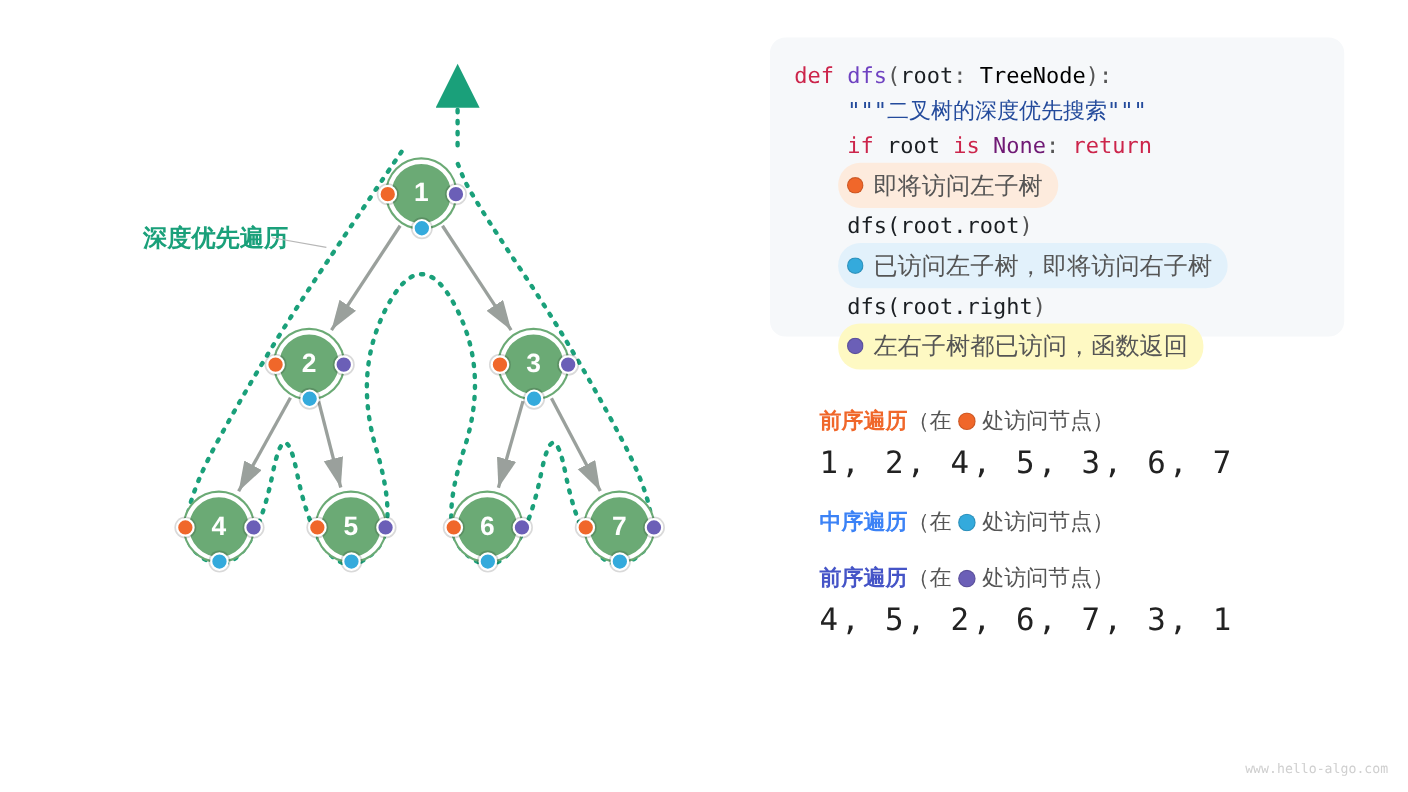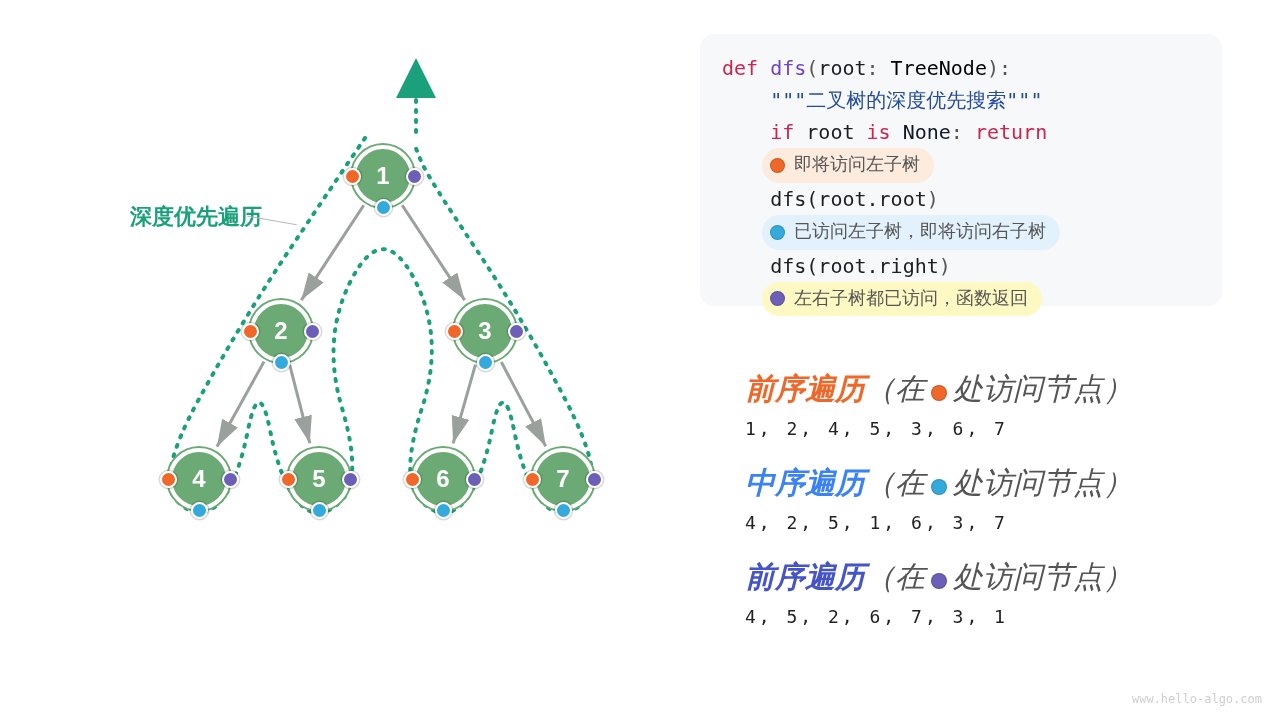--- a/index.html
+++ b/index.html
@@ -39,40 +39,40 @@
     position: absolute; left: 700px; top: 34px; width: 522px; height: 272px;
     background: #f6f8fa; border-radius: 14px; padding: 18px 22px;
     font-size: 20px; line-height: 1.6;
   }
   .code-line { white-space: pre; }
   .kw  { color:#cc254b; }
   .fn  { color:#6f42c1; }
   .pn  { color:#555; }
   .ty  { color:#000000; }
   .str { color:#244b9c; }
-  .cnst{ color:#0f172a; }
+  .cnst{ color:#701a75; }
   .ident{ color:#1b1f23; }
 
   .chip {
     display: inline-flex; align-items: center; gap: 9px;
     padding: 3px 14px 3px 8px; border-radius: 20px;
-    font-size: 18px; font-weight: 500; color: #555;
-    font-family: Liberation Mono, monospace;
+    font-size: 22px; font-weight: 500; color: #555;
+    font-family: Liberation Sans, sans-serif;
     margin-left: 40px;
   }
   .chip .chipdot { width: 15px; height: 15px; border-radius:50%; display:inline-block; border:1.5px solid rgba(0,0,0,0.15);}
   .chip.orange-c { background:#fdebdd; }
   .chip.blue-c   { background:#e2f1fb; }
   .chip.purple-c { background:#fef9c3; }
 
   
   .results { position: absolute; left: 745px; top: 345px; width: 460px; }
-  .rtitle { font-size: 30px; margin-top: 24px; margin-bottom: 8px; font-style: italic; }
+  .rtitle { font-size: 20px; margin-top: 24px; margin-bottom: 8px; }
   .rtitle .bold { font-weight: 700; }
-  .rseq { font-size: 18px; color:#222; letter-spacing: 3px; }
+  .rseq { font-size: 28px; color:#222; letter-spacing: 3px; }
   .tail { color:#555; }
   .inline-dot { display:inline-block; width:16px; height:16px; border-radius:50%; vertical-align:-2px; border:1.5px solid rgba(0,0,0,0.15); margin: 0 6px;}
 
   .watermark { position:absolute; right:18px; bottom:14px; color:#cfcfcf; font-size:12px; }
 
 </style>
 </head>
 <body>
 
 <div class="tree-wrap">
@@ -150,21 +150,20 @@
 
 <div class="results">
   <div class="rtitle">
     <span class="bold" style="color:#f0672a">前序遍历</span><span class="tail">（在</span><span class="inline-dot" style="background:#f0672a"></span><span class="tail">处访问节点）</span>
   </div>
   <div class="rseq mono">1, 2, 4, 5, 3, 6, 7</div>
 
   <div class="rtitle">
     <span class="bold" style="color:#3b82f6">中序遍历</span><span class="tail">（在</span><span class="inline-dot" style="background:#34aadc"></span><span class="tail">处访问节点）</span>
   </div>
-  <div class="rseq mono">4, 2, 5, 1, 6, 3, 7</div>
 
   <div class="rtitle">
     <span class="bold" style="color:#4554c7">前序遍历</span><span class="tail">（在</span><span class="inline-dot" style="background:#6b5fb7"></span><span class="tail">处访问节点）</span>
   </div>
   <div class="rseq mono">4, 5, 2, 6, 7, 3, 1</div>
 </div>
 
 <div class="watermark mono">www.hello-algo.com</div>
 
 </body></html>

